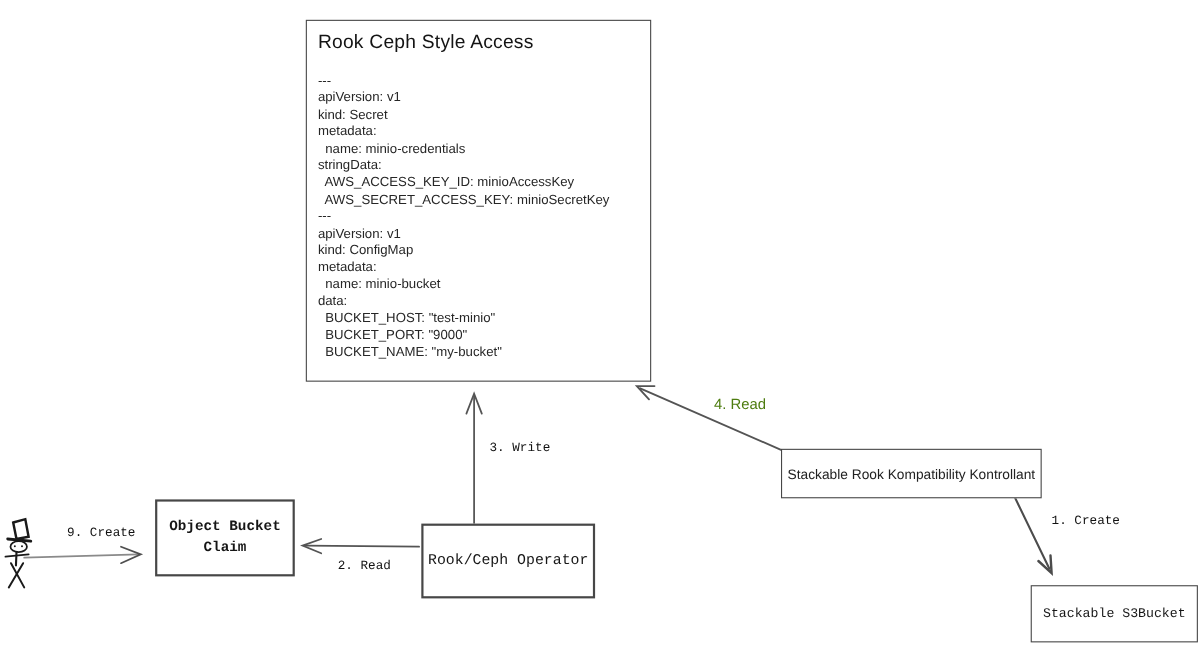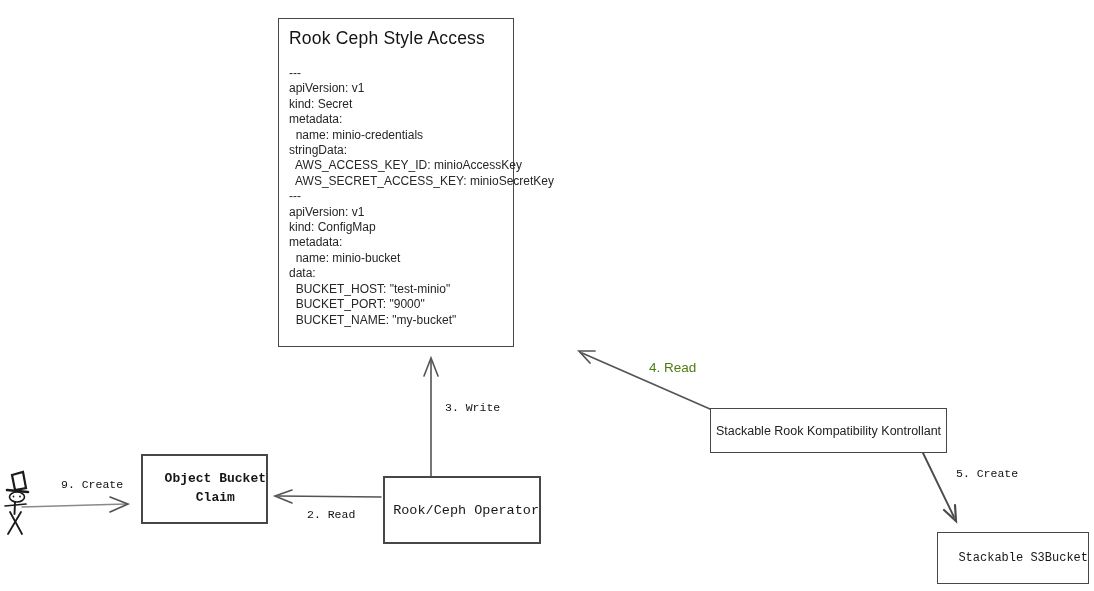--- a/index.html
+++ b/index.html
@@ -17,24 +17,24 @@
   .node {
     position: absolute;
     background: #ffffff;
     border: 2px solid #474747;
     color: #161616;
     display: flex;
     align-items: center;
     justify-content: center;
     text-align: center;
   }
-  .mono { font-family: "Liberation Mono", "DejaVu Sans Mono", monospace; justify-content: flex-end; }
+  .mono { font-family: "Liberation Mono", "DejaVu Sans Mono", monospace; }
 
   .bigbox {
-    left: 278px; top: 18px; width: 236px; height: 329px;
+    left: 278px; top: 18px; width: 314px; height: 329px;
     border-width: 1.5px;
     display: block;
     text-align: left;
   }
   .bigbox .big-title {
     position: absolute; left: 10px; top: 9px;
     font-size: 17.5px; color: #141414; letter-spacing: 0.2px;
   }
   .bigbox .yaml {
     position: absolute; left: 10px; top: 47px;
@@ -147,15 +147,15 @@
   </div>
 
   <div class="node mono s3b">
     <span>Stackable S3Bucket</span>
   </div>
 
   <div class="edge-label lbl1">9. Create</div>
   <div class="edge-label lbl2">2. Read</div>
   <div class="edge-label lbl3">3. Write</div>
   <div class="edge-label sans lbl4">4. Read</div>
-  <div class="edge-label lbl5">5. Create</div>
+  <div class="edge-label lbl5">1. Create</div>
 
 </div>
 
 </body></html>

